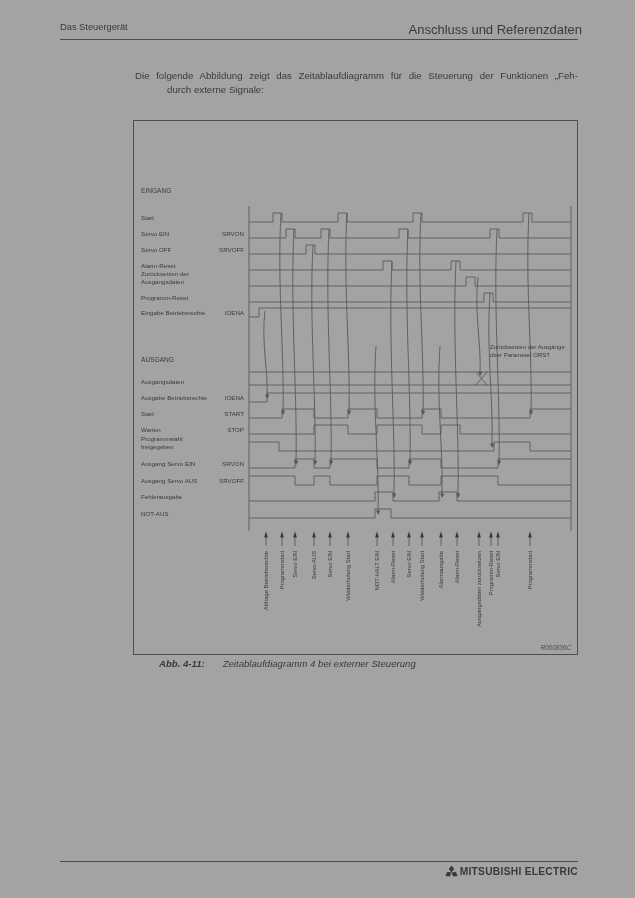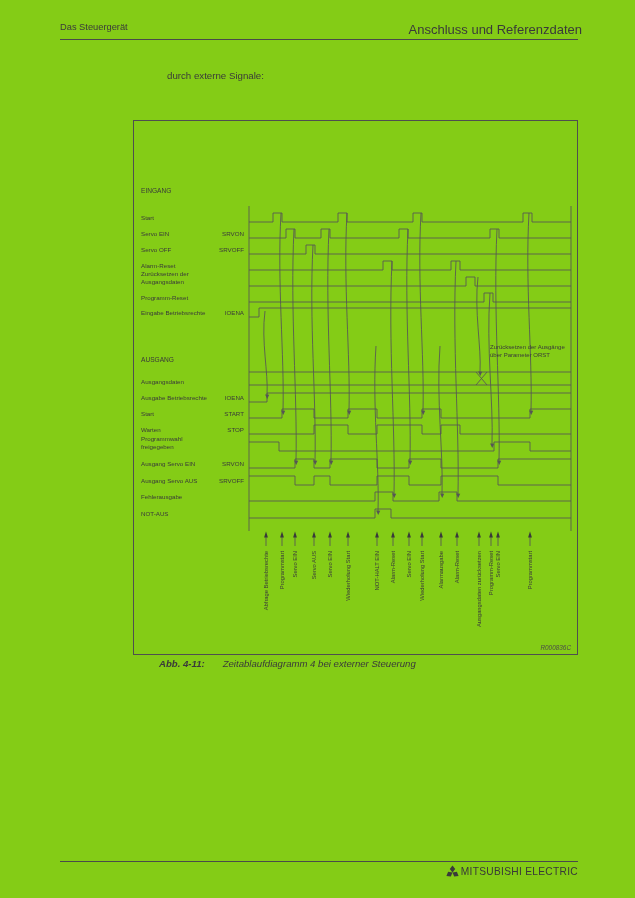--- a/index.html
+++ b/index.html
@@ -1,18 +1,18 @@
 <!DOCTYPE html>
 <html lang="de"><head>
 <meta charset="utf-8">
 <style>
   html,body{margin:0;padding:0;background:#d8d8d8;}
   .page{
     position:relative;width:635px;height:898px;margin:0 auto;
-    background:#84cc16;overflow:hidden;
+    background:#a3a3a3;overflow:hidden;
     font-family:"Liberation Sans",sans-serif;color:#3a3a3a;
     border-right:1px solid #b5b5b5;
   }
   .hdr-left{position:absolute;left:60px;top:22px;font-size:9.3px;}
   .hdr-right{position:absolute;right:53px;top:22px;font-size:13px;}
   .hdr-rule{position:absolute;left:60px;top:39px;width:518px;height:0;border-top:1.4px solid #4a4a4a;}
   .intro{position:absolute;left:135px;top:69px;width:443px;font-size:9.7px;line-height:13.6px;}
   .intro .jline{display:block;text-align:justify;text-align-last:justify;}
   .intro .lline{display:block;margin-left:32px;}
   .figure-box{
@@ -20,32 +20,33 @@
     border:1px solid #4f4f4f;box-sizing:border-box;
   }
   .figure-box svg{position:absolute;left:0;top:0;}
   svg text{font-family:"Liberation Sans",sans-serif;fill:#3a3a3a;}
   .ref-code{position:absolute;right:6px;bottom:3px;font-size:6.4px;font-style:italic;color:#4a4a4a;}
   .caption{position:absolute;left:135px;top:658px;font-size:9.6px;font-style:italic;}
   .caption .cap-label{font-weight:bold;margin-right:18px;margin-left:24px;}
   .ftr-rule{position:absolute;left:60px;top:861px;width:518px;height:0;border-top:1.4px solid #4a4a4a;}
   .page-num{position:absolute;left:60px;top:897px;font-size:9.5px;}
   .brand{position:absolute;right:57px;top:865px;display:flex;align-items:center;gap:2px;}
-  .brand-text{font-size:10.2px;font-weight:normal;letter-spacing:0.3px;color:#383838;}
+  .brand-text{font-size:10.2px;font-weight:bold;letter-spacing:0.3px;color:#383838;}
 </style>
 </head>
 <body>
 
 <div class="page">
 
   <div class="hdr-left">Das Steuergerät</div>
   <div class="hdr-right">Anschluss und Referenzdaten</div>
   <div class="hdr-rule"></div>
 
   <div class="intro">
+    <span class="jline">Die folgende Abbildung zeigt das Zeitablaufdiagramm für die Steuerung der Funktionen „Feh-</span>
     <span class="lline">durch externe Signale:</span>
   </div>
 
   <div class="figure-box">
     <svg id="timing-svg" width="445" height="535" viewBox="133 120 445 535">
         <line x1="248" y1="205" x2="248" y2="530" stroke="#555555" stroke-width="0.85"></line>
         <line x1="570" y1="205" x2="570" y2="530" stroke="#555555" stroke-width="0.85"></line>
         <text x="140" y="192" font-size="6.6" text-anchor="start">EINGANG</text>
         <text x="140" y="361" font-size="6.6" text-anchor="start">AUSGANG</text>
         <text x="140" y="218.5" font-size="6.2" text-anchor="start">Start</text>

